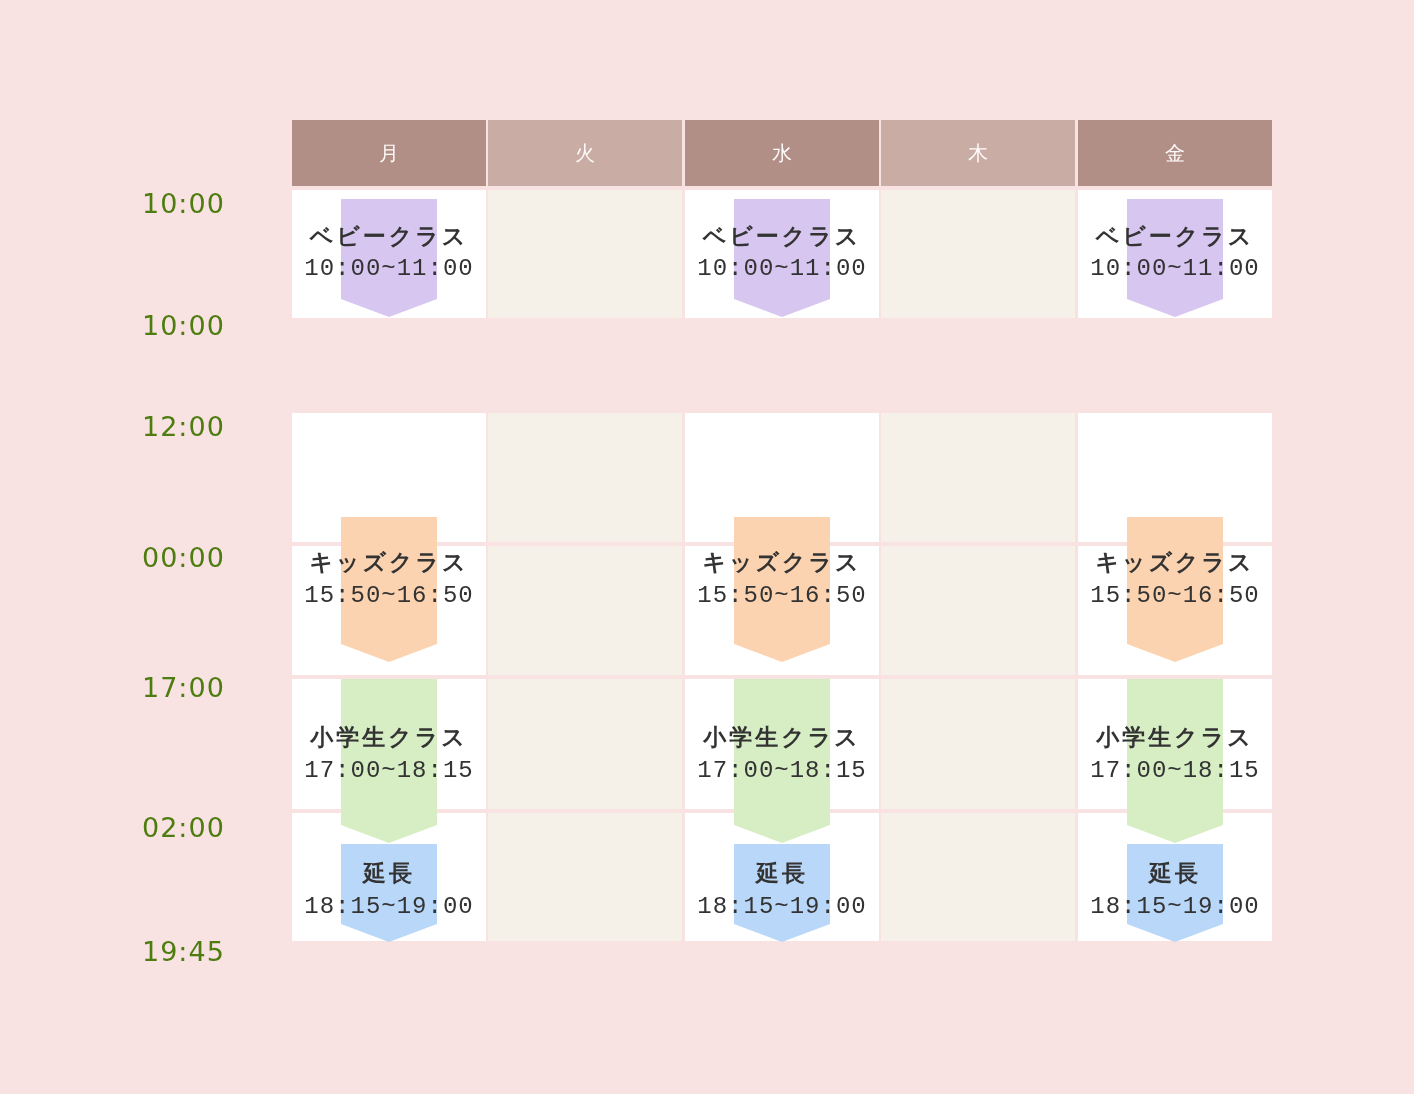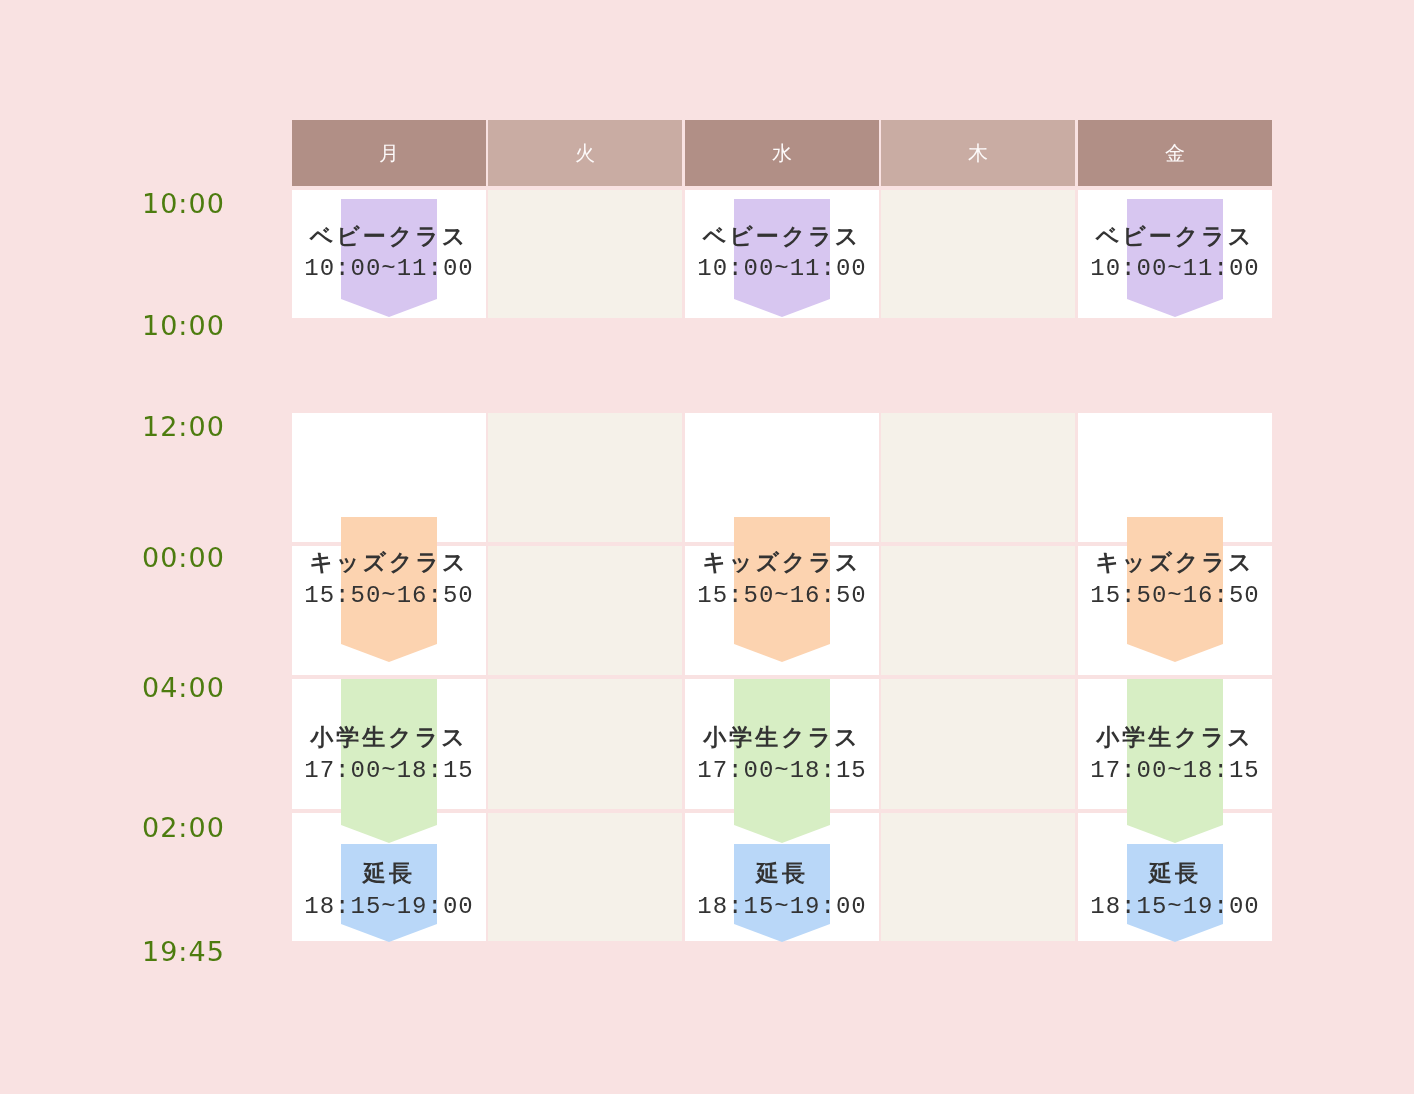--- a/index.html
+++ b/index.html
@@ -65,21 +65,21 @@
 </style>
 </head>
 <body>
 
 <div class="page">
 
   <div class="time-label tl-0">10:00</div>
   <div class="time-label tl-1">10:00</div>
   <div class="time-label tl-2">12:00</div>
   <div class="time-label tl-3">00:00</div>
-  <div class="time-label tl-4">04:00</div>
+  <div class="time-label tl-4">17:00</div>
   <div class="time-label tl-5">02:00</div>
   <div class="time-label tl-6">19:45</div>
 
   <div class="day-header hd-dark c0">月</div>
   <div class="day-header hd-light c1">火</div>
   <div class="day-header hd-dark c2">水</div>
   <div class="day-header hd-light c3">木</div>
   <div class="day-header hd-dark c4">金</div>
 
   <div class="col c0">

